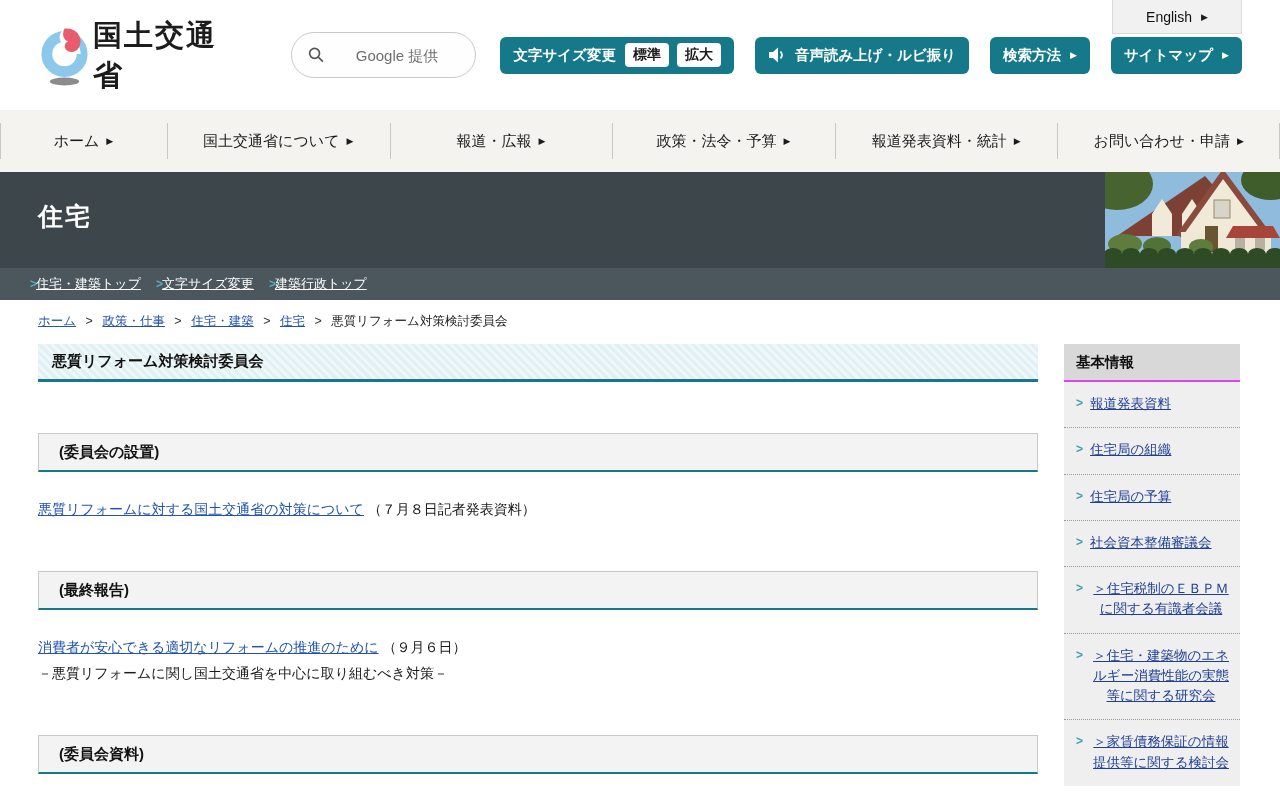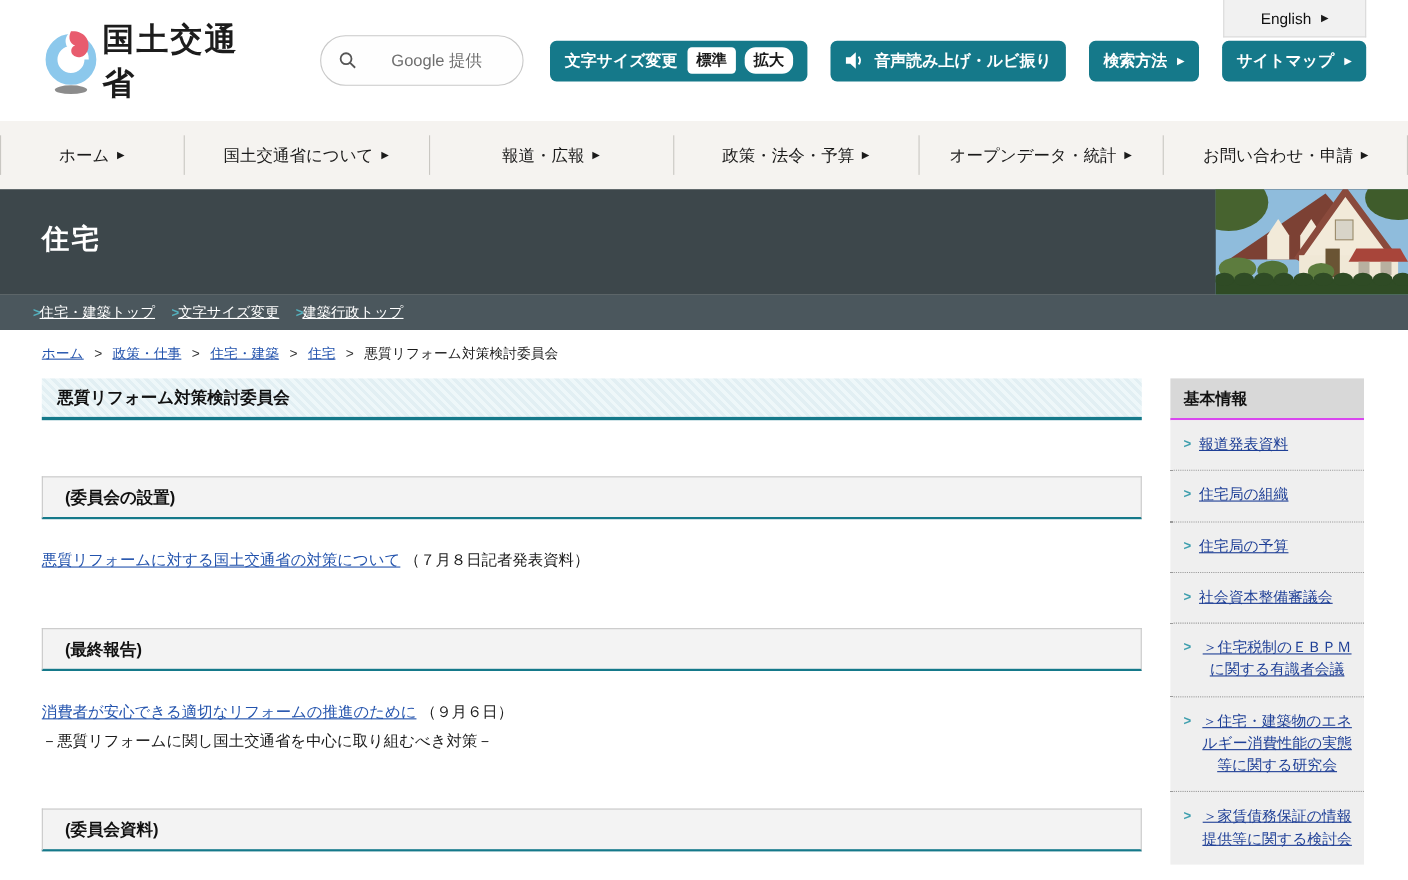--- a/index.html
+++ b/index.html
@@ -12,21 +12,21 @@
   .logo-text { font-size:29px; font-weight:bold; color:#1c1c1c; letter-spacing:2px; }
   .search-pill { margin-left:46px; width:188px; height:46px; border:1px solid #c9c9c9; border-radius:23px;
     background:#fefefe; display:flex; align-items:center; padding:0 16px; gap:10px; }
   .search-pill input { border:none; outline:none; background:transparent; width:100%; font-size:15px; color:#333;
     font-family:"Liberation Sans","DejaVu Sans",sans-serif; text-align:center; }
   .search-pill input::placeholder { color:#6f6f6f; }
   .hdr-buttons { display:flex; align-items:center; gap:21px; margin-left:24px; }
   .btn-teal { background:#15798a; color:#fff; border-radius:6px; height:37px; display:flex; align-items:center;
     padding:0 13px; font-size:14.5px; font-weight:bold; gap:9px; cursor:pointer; white-space:nowrap; }
   .chip { background:#fff; color:#1a1a1a; border-radius:4px; padding:3px 8px; font-size:14px; font-weight:bold; cursor:pointer; }
-  .chip + .chip { margin-left:-1px;border-radius:10px; }
+  .chip + .chip { margin-left:-1px; }
   .arr-w { font-size:9px; color:#fff; }
   .arr-b { font-size:9px; color:#1a1a1a; }
   .english-btn { position:absolute; top:0; right:38px; width:130px; height:34px; background:#f1f1f1;
     border:1px solid #dadada; border-top:none; display:flex; align-items:center; justify-content:center;
     gap:9px; font-size:14px; color:#111; cursor:pointer; }
 
   
   .nav { height:62px; background:#f5f3f0; display:flex; align-items:stretch; }
   .nav-item { flex:1; display:flex; align-items:center; justify-content:center; gap:7px; font-size:15px;
     color:#1a1a1a; cursor:pointer; position:relative; }
@@ -135,21 +135,21 @@
   </div>
   <div class="nav-item">
     <span>報道・広報</span>
     <span class="arr-b">▶</span>
   </div>
   <div class="nav-item">
     <span>政策・法令・予算</span>
     <span class="arr-b">▶</span>
   </div>
   <div class="nav-item">
-    <span>オープンデータ・統計</span>
+    <span>報道発表資料・統計</span>
     <span class="arr-b">▶</span>
   </div>
   <div class="nav-item">
     <span>お問い合わせ・申請</span>
     <span class="arr-b">▶</span>
   </div>
 </div>
 
 <div class="hero">
   <h1>住宅</h1>

